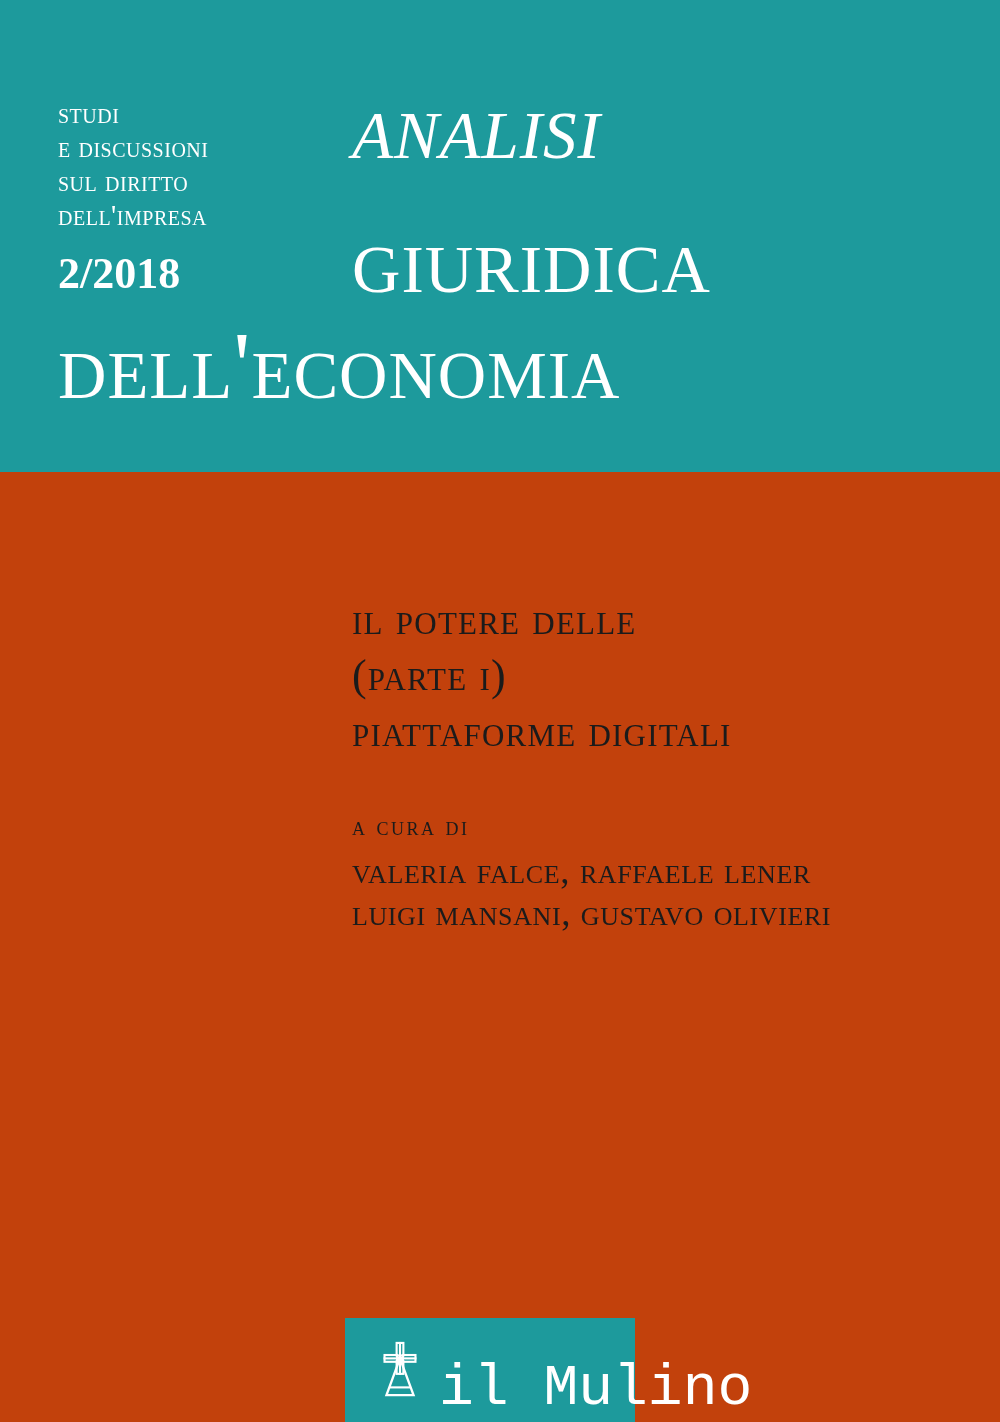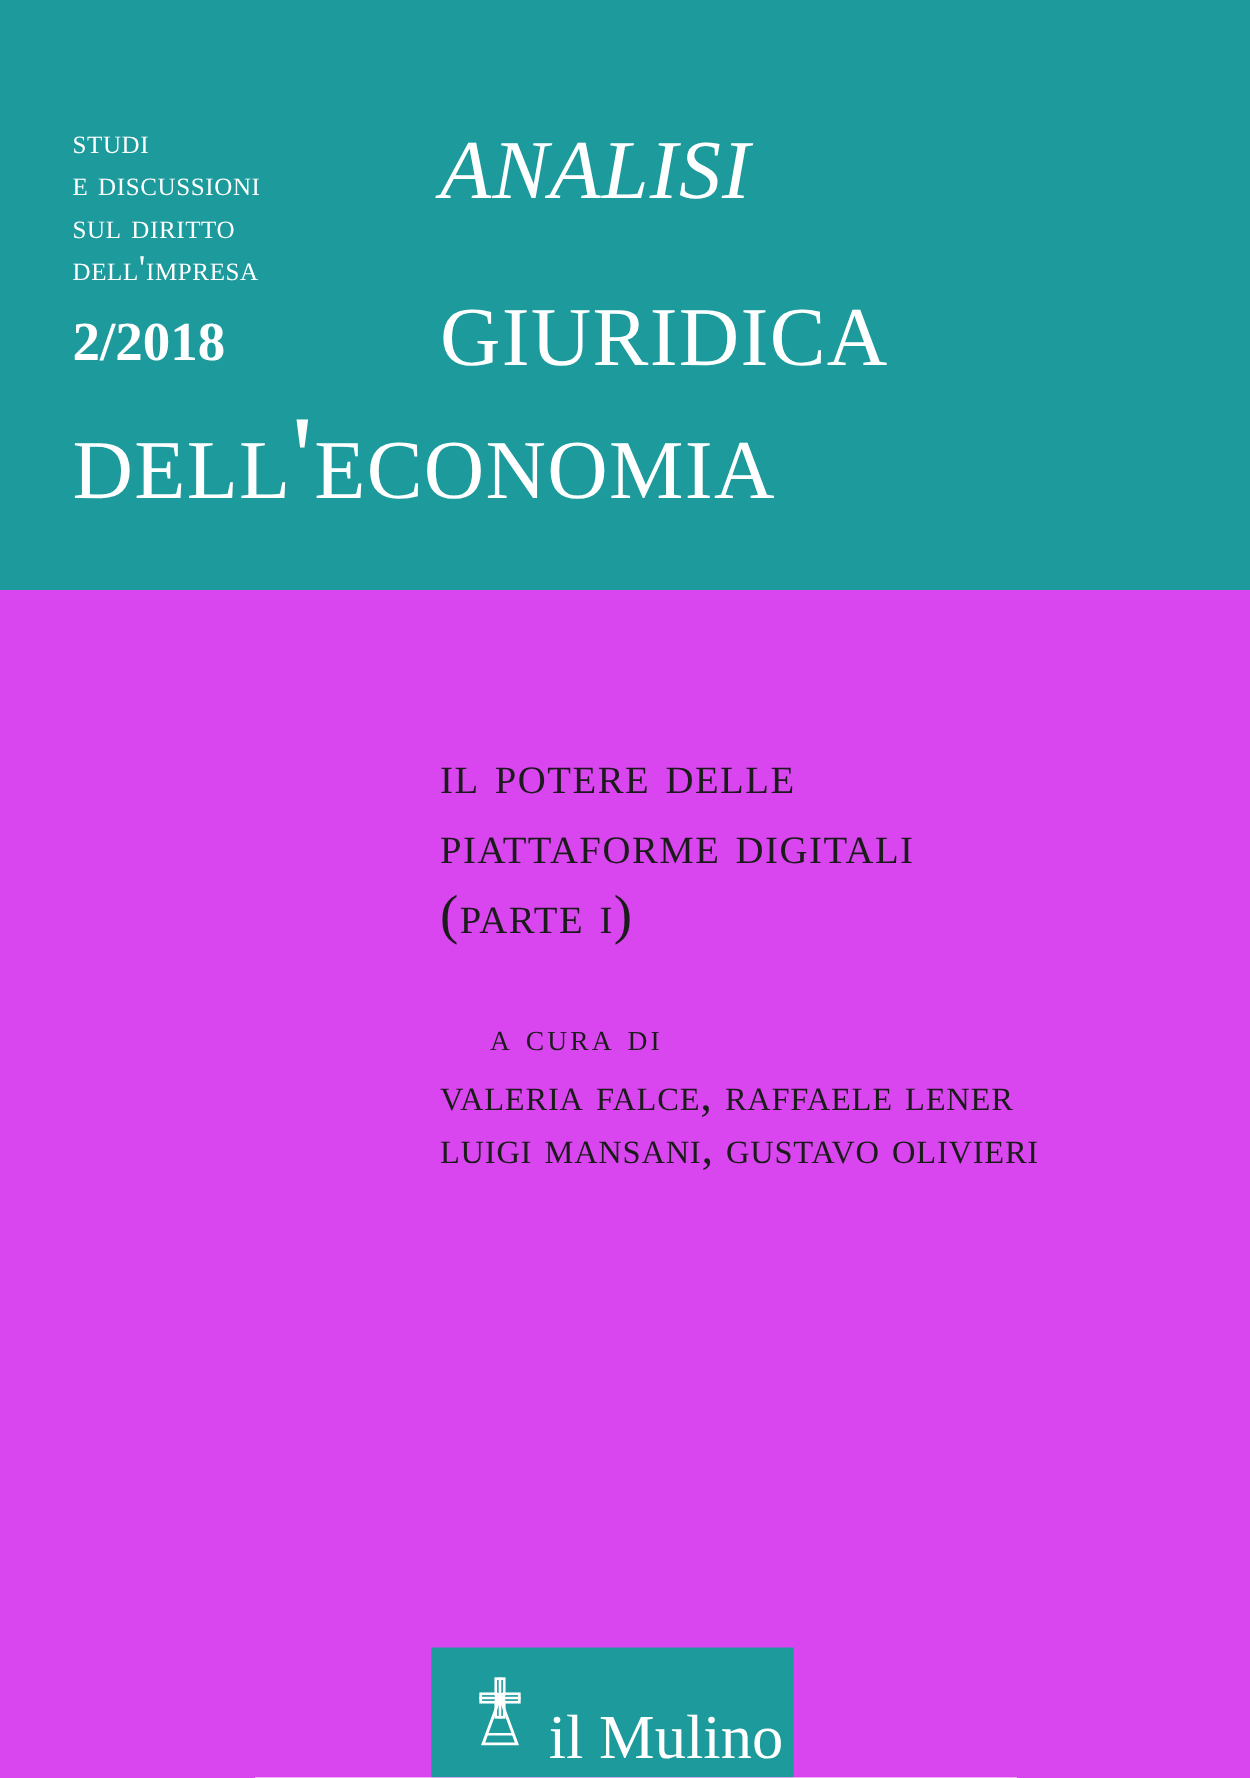--- a/index.html
+++ b/index.html
@@ -7,21 +7,21 @@
     padding: 0;
     background: #ffffff;
   }
   body {
     font-family: "Liberation Serif", serif;
   }
   .cover {
     position: relative;
     width: 1000px;
     height: 1422px;
-    background: #d946ef;
+    background: #c2410c;
     overflow: hidden;
   }
 
   
   .band {
     position: absolute;
     left: 0;
     top: 0;
     width: 1000px;
     height: 472px;
@@ -109,24 +109,23 @@
     position: absolute;
     left: 352px;
     top: 812px;
     width: 600px;
     color: #1b1b1b;
     font-family: "Liberation Serif", serif;
     font-variant: small-caps;
     text-transform: lowercase;
   }
   .editors .acura {
-    font-size: 31px;
+    font-size: 26px;
     letter-spacing: 2.5px;
     margin-bottom: 8px;
-    margin-left: 40px;
   }
   .editors .name-line {
     font-size: 37px;
     line-height: 42px;
     letter-spacing: 0.6px;
     white-space: nowrap;
   }
 
   
   .logo-box {
@@ -142,22 +141,22 @@
   }
   .logo-mark {
     width: 58px;
     height: 62px;
     margin-left: 26px;
     margin-right: 10px;
     flex: 0 0 auto;
   }
   .logo-text {
     color: #ffffff;
-    font-family: Liberation Serif, serif;
-    font-size: 50px;
+    font-family: Liberation Mono, monospace;
+    font-size: 58px;
     letter-spacing: 0px;
     white-space: nowrap;
     margin-top: 37px;
   }
 </style>
 </head>
 <body>
 
 <div class="cover">
 
@@ -171,22 +170,22 @@
   </div>
 
   <div class="issue">2/2018</div>
 
   <div class="jtitle jtitle-1">Analisi</div>
   <div class="jtitle jtitle-2">Giuridica</div>
   <div class="jtitle jtitle-3">dell'Economia</div>
 
   <div class="vol-title">
     <div class="vline">Il potere delle</div>
+    <div class="vline">(parte i)</div>
     <div class="vline">piattaforme digitali</div>
-    <div class="vline">(parte i)</div>
   </div>
 
   <div class="editors">
     <div class="acura">a cura di</div>
     <div class="name-line">Valeria Falce, Raffaele Lener</div>
     <div class="name-line">Luigi Mansani, Gustavo Olivieri</div>
   </div>
 
   <div class="logo-box">
     <svg class="logo-mark" viewBox="0 0 60 64">

